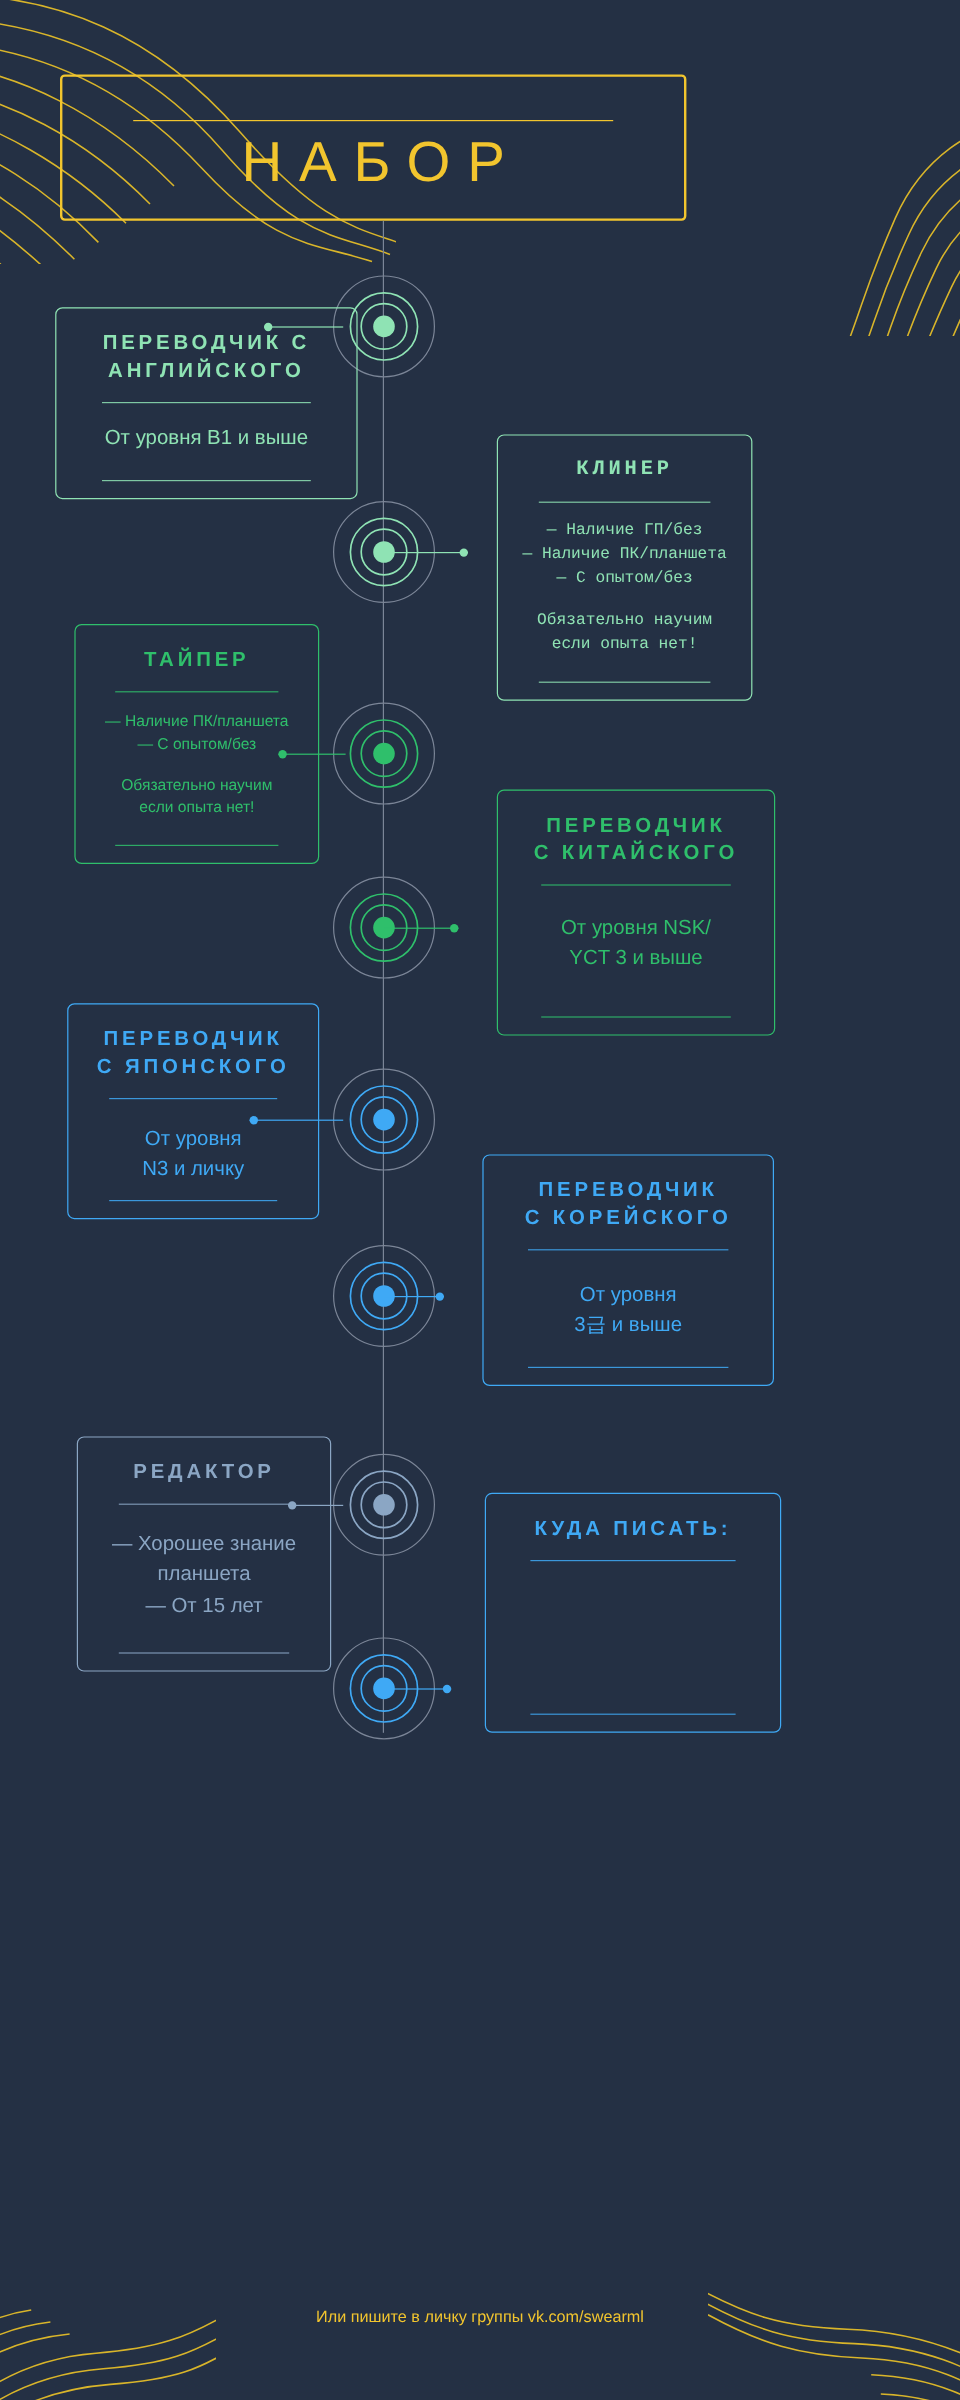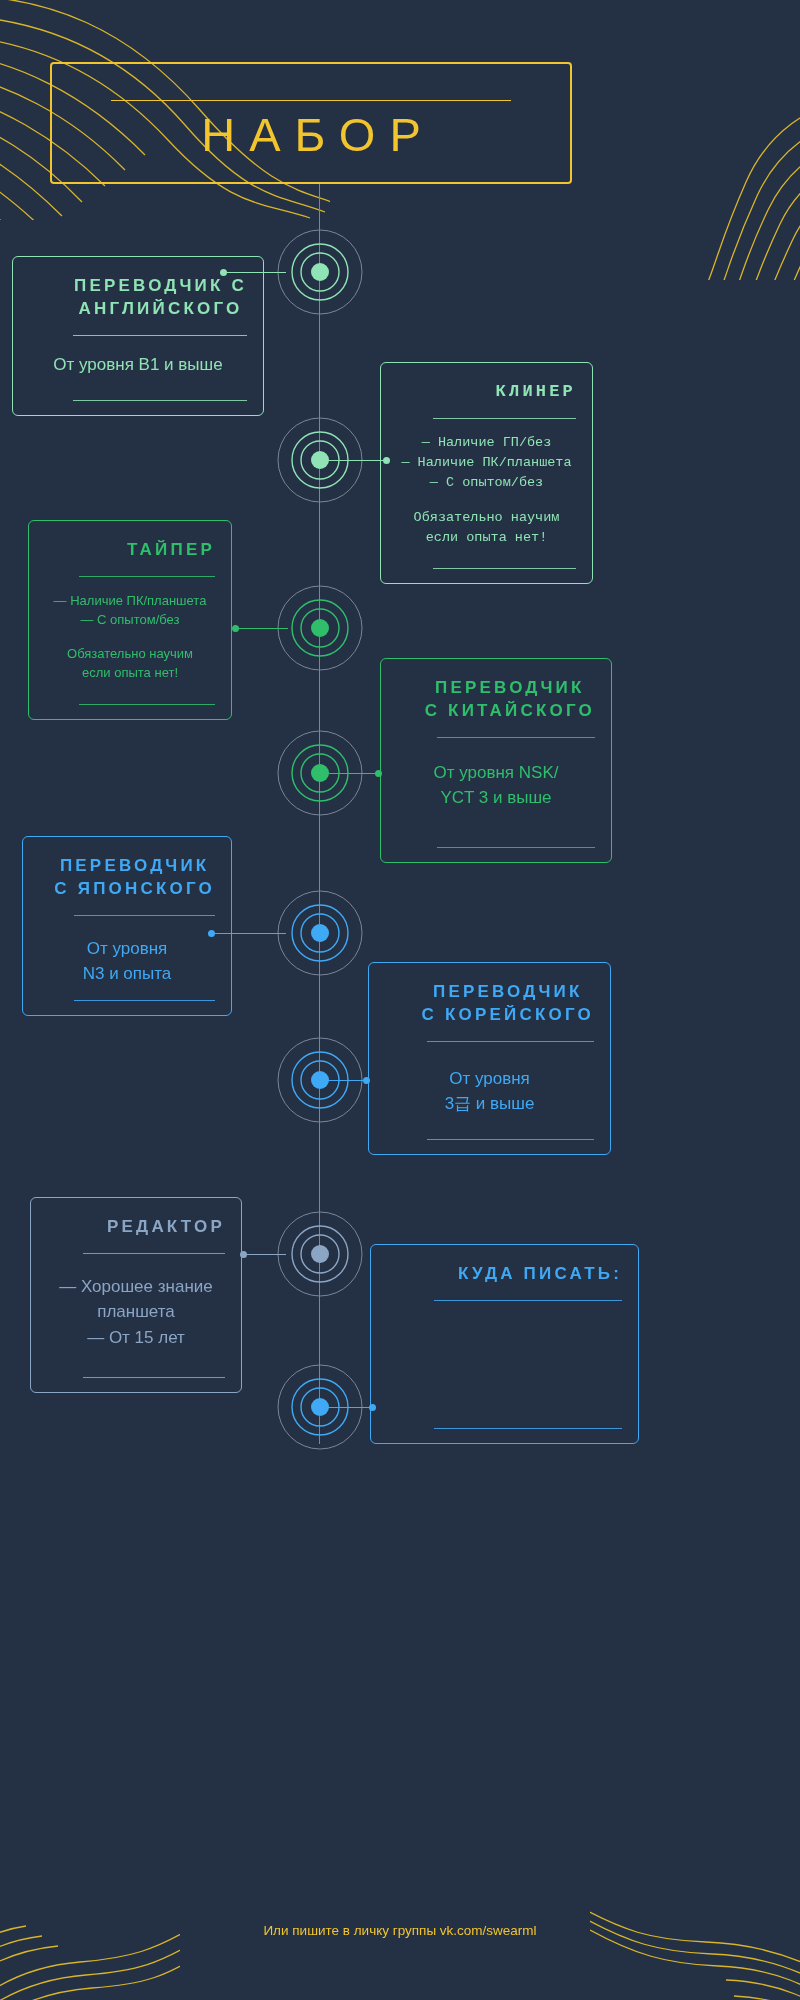--- a/index.html
+++ b/index.html
@@ -63,21 +63,21 @@
     position:absolute; width:7px; height:7px; border-radius:50%;
     top:-3px;
   }
 
   
   .card {
     position:absolute;
     border-width:1px; border-style:solid;
     border-radius:6px;
     padding:18px 16px 14px;
-    display:flex; flex-direction:column; align-items:flex-end;
+    display:flex; flex-direction:column; align-items:center;margin-left:34px;
   }
   .card-title {
     font-weight:bold;
     letter-spacing:3.2px;
     text-align:center;
     line-height:1.35;
     font-size:17px;
   }
   .card-rule { height:1px; width:80%; margin:14px 0 0; opacity:.85; }
   .card-body {
@@ -294,21 +294,21 @@
   </div>
   <div class="card-rule-bottom" style="background:#2FBF6B;"></div>
 </div>
 
 <div class="card" style="left:22px;top:836px;width:210px;height:180px;border-color:#3FA9F5;color:#3FA9F5;">
   <div class="card-title" style="white-space: pre-line;">ПЕРЕВОДЧИК
 С ЯПОНСКОГО</div>
   <div class="card-rule" style="background:#3FA9F5;"></div>
   <div class="card-body" style="margin-top:20px;">
     <div>От уровня</div>
-    <div>N3 и опыта</div>
+    <div>N3 и личку</div>
   </div>
   <div class="card-rule-bottom" style="background:#3FA9F5;"></div>
 </div>
 
 <div class="card" style="left:368px;top:962px;width:243px;height:193px;border-color:#3FA9F5;color:#3FA9F5;">
   <div class="card-title" style="white-space: pre-line;">ПЕРЕВОДЧИК
 С КОРЕЙСКОГО</div>
   <div class="card-rule" style="background:#3FA9F5;"></div>
   <div class="card-body" style="margin-top:24px;font-size:17px;">
     <div>От уровня</div>
@@ -321,19 +321,19 @@
   <div class="card-title" style="white-space: pre-line;">РЕДАКТОР</div>
   <div class="card-rule" style="background:#8BA6C4;"></div>
   <div class="card-body" style="margin-top:20px;">
     <div>— Хорошее знание</div>
     <div>планшета</div>
     <div>— От 15 лет</div>
   </div>
   <div class="card-rule-bottom" style="background:#8BA6C4;"></div>
 </div>
 
-<div class="card" style="left:370px;top:1244px;width:269px;height:200px;border-color:#3FA9F5;color:#3FA9F5;">
+<div class="card" style="left:370px;top:1244px;width:247px;height:200px;border-color:#3FA9F5;color:#3FA9F5;">
   <div class="card-title" style="white-space: pre-line;">КУДА ПИСАТЬ:</div>
   <div class="card-rule" style="background:#3FA9F5;"></div>
   <div class="card-rule-bottom" style="background:#3FA9F5;"></div>
 </div>
 
 <div class="footer">Или пишите в личку группы vk.com/swearml</div>
 
 </body></html>

